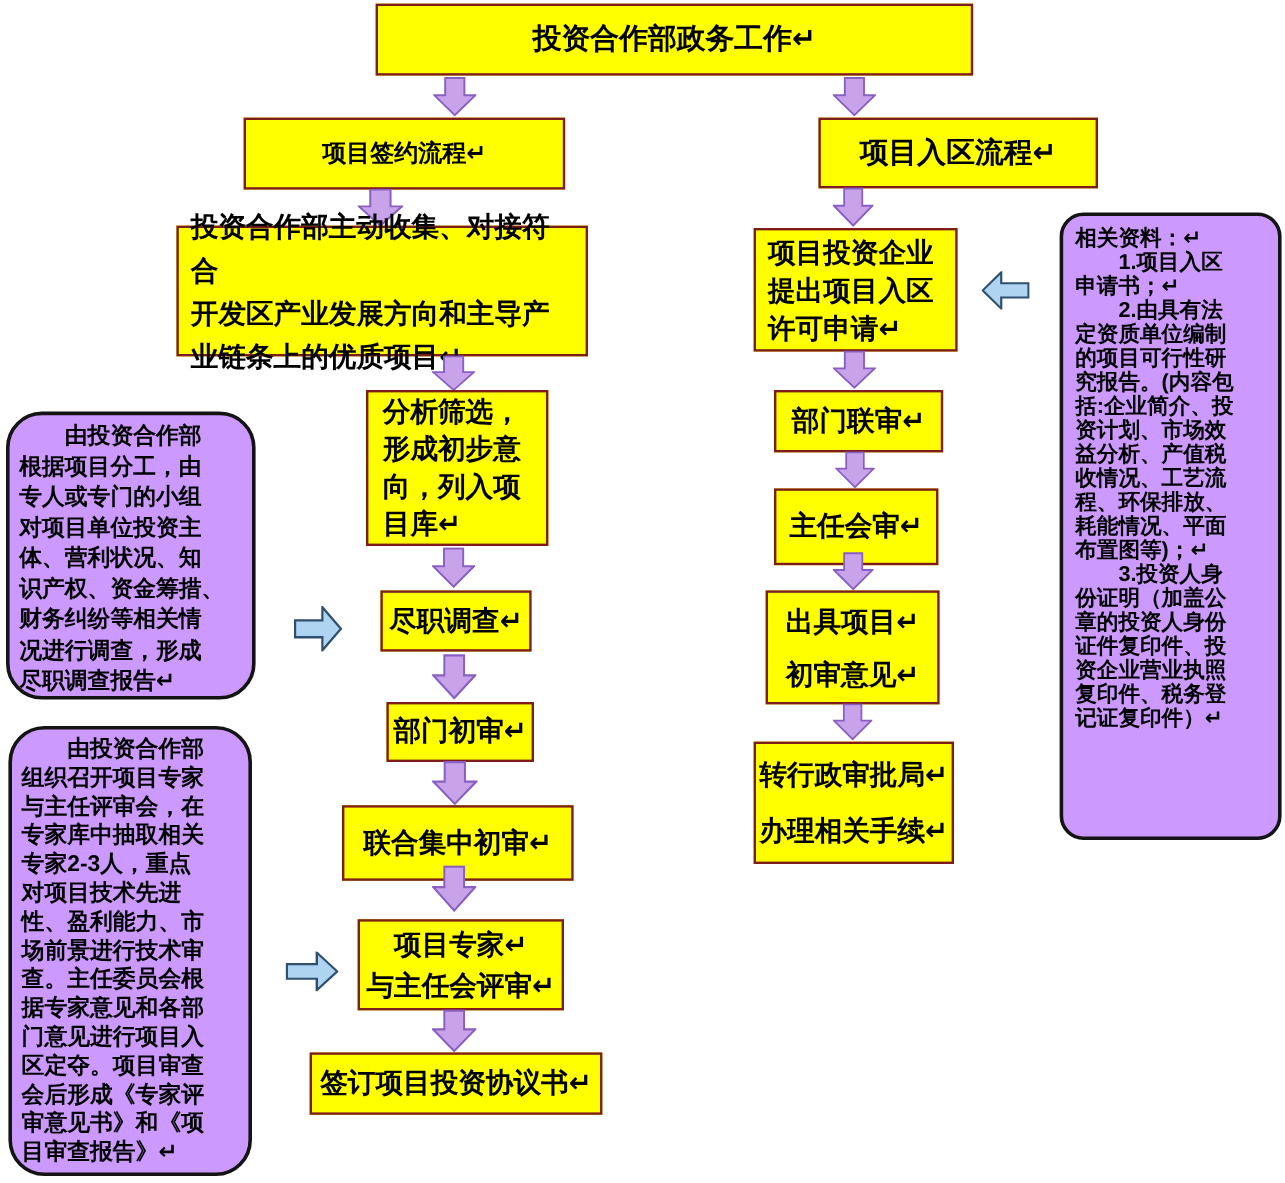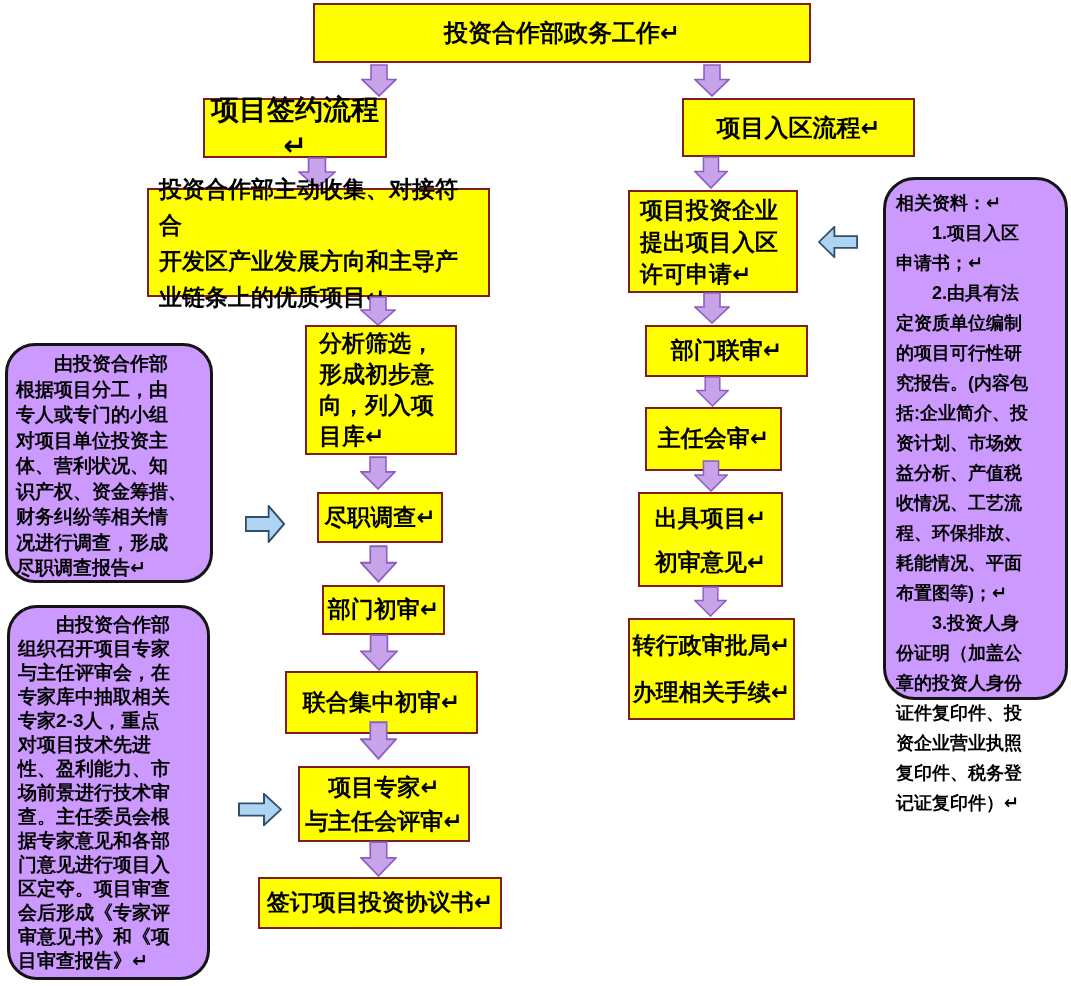--- a/index.html
+++ b/index.html
@@ -42,21 +42,21 @@
     <svg viewBox="0 0 36 32" preserveAspectRatio="none">
         <polygon points="10,1 26,1 26,15 35,15 18,31 1,15 10,15" fill="var(--purple-arrow-fill)" stroke="var(--purple-arrow-stroke)" stroke-width="1.6"></polygon>
       </svg>
   </div>
   <div class="arrow" style="left:694px;top:64px;width:36px;height:33px;">
     <svg viewBox="0 0 36 32" preserveAspectRatio="none">
         <polygon points="10,1 26,1 26,15 35,15 18,31 1,15 10,15" fill="var(--purple-arrow-fill)" stroke="var(--purple-arrow-stroke)" stroke-width="1.6"></polygon>
       </svg>
   </div>
 
-  <div class="ybox" style="left:203px;top:98px;width:184px;height:60px;font-size:28px;">项目签约流程↵</div>
+  <div class="ybox" style="left:203px;top:98px;width:268px;height:60px;font-size:20px;">项目签约流程↵</div>
 
   <div class="arrow" style="left:298px;top:157px;width:38px;height:32px;">
     <svg viewBox="0 0 36 32" preserveAspectRatio="none">
         <polygon points="10,1 26,1 26,15 35,15 18,31 1,15 10,15" fill="var(--purple-arrow-fill)" stroke="var(--purple-arrow-stroke)" stroke-width="1.6"></polygon>
       </svg>
   </div>
 
   <div class="ybox left" style="left:147px;top:188px;width:343px;height:109px;font-size:23px;line-height:36px;padding:4px 10px;">投资合作部主动收集、对接符合
 开发区产业发展方向和主导产
 业链条上的优质项目↵</div>
@@ -124,21 +124,21 @@
   <div class="ybox left" style="left:628px;top:190px;width:170px;height:103px;font-size:23px;line-height:32px;padding:4px 10px;">项目投资企业
 提出项目入区
 许可申请↵</div>
 
   <div class="arrow" style="left:694px;top:292px;width:36px;height:32px;">
     <svg viewBox="0 0 36 32" preserveAspectRatio="none">
         <polygon points="10,1 26,1 26,15 35,15 18,31 1,15 10,15" fill="var(--purple-arrow-fill)" stroke="var(--purple-arrow-stroke)" stroke-width="1.6"></polygon>
       </svg>
   </div>
 
-  <div class="ybox" style="left:645px;top:325px;width:163px;height:52px;font-size:23px;">部门联审↵</div>
+  <div class="ybox" style="left:645px;top:325px;width:141px;height:52px;font-size:23px;">部门联审↵</div>
 
   <div class="arrow" style="left:696px;top:376px;width:33px;height:31px;">
     <svg viewBox="0 0 36 32" preserveAspectRatio="none">
         <polygon points="10,1 26,1 26,15 35,15 18,31 1,15 10,15" fill="var(--purple-arrow-fill)" stroke="var(--purple-arrow-stroke)" stroke-width="1.6"></polygon>
       </svg>
   </div>
 
   <div class="ybox" style="left:645px;top:407px;width:137px;height:64px;font-size:23px;">主任会审↵</div>
 
   <div class="arrow" style="left:694px;top:460px;width:34px;height:32px;">
@@ -194,21 +194,21 @@
 性、盈利能力、市
 场前景进行技术审
 查。主任委员会根
 据专家意见和各部
 门意见进行项目入
 区定夺。项目审查
 会后形成《专家评
 审意见书》和《项
 目审查报告》↵</div>
 
-  <div class="callout" style="left:883px;top:177px;width:185px;height:523px;font-size:18px;line-height:30px;padding:8px 10px;border-radius:32px;">相关资料：↵
+  <div class="callout" style="left:883px;top:177px;width:185px;height:523px;font-size:18px;line-height:20px;padding:8px 10px;border-radius:20px;">相关资料：↵
 　　1.项目入区
 申请书；↵
 　　2.由具有法
 定资质单位编制
 的项目可行性研
 究报告。(内容包
 括:企业简介、投
 资计划、市场效
 益分析、产值税
 收情况、工艺流

